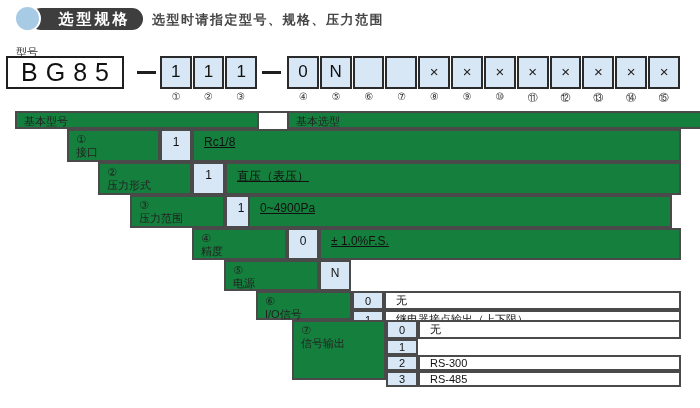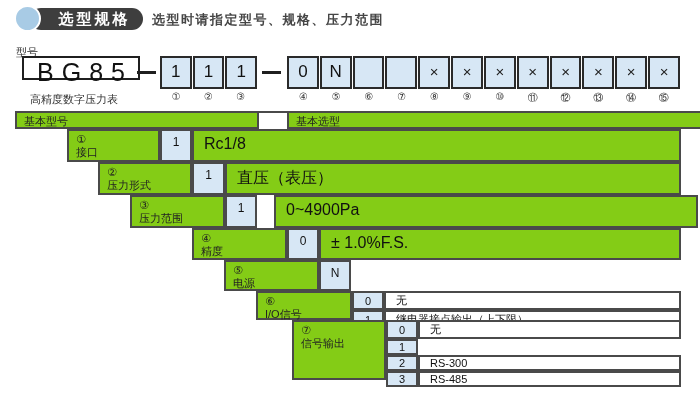--- a/index.html
+++ b/index.html
@@ -12,39 +12,39 @@
                   border-radius:50%; background:#a8cbe5; border:2px solid #ffffff; z-index:2; }
   .badge-pill { position:absolute; left:30px; top:8px; width:113px; height:22px;
                 background:#3e3e3e; border-radius:11px; color:#fff; z-index:1;
                 font-size:15px; font-weight:bold; letter-spacing:3px;
                 text-align:center; line-height:22px; padding-left:16px; }
   .subtitle { position:absolute; left:152px; top:11px; font-size:13px; font-weight:bold;
               color:#454545; letter-spacing:1.5px; }
 
   
   .model-label { position:absolute; left:16px; top:45px; font-size:11px; color:#2b2b2b; }
-  .base-box { position:absolute; left:22px; top:56px; width:118px; height:24px;
+  .base-box { position:absolute; left:6px; top:56px; width:118px; height:33px;
               border:2px solid #1f1f1f; background:#fff; text-align:center;
               font-size:25px; letter-spacing:8px; padding-left:8px; line-height:28px; color:#111; }
   .dash { position:absolute; top:71px; width:19px; height:3px; background:#1f1f1f; }
   .cellgrp { position:absolute; top:56px; height:33px; display:flex; gap:1px; }
   .cell { flex:1; border:2px solid #2a2a2a; background:#d7e7f5; text-align:center;
           font-size:17px; line-height:28px; color:#111; }
   .cell.x { font-size:15px; color:#222; }
   .numgrp { position:absolute; top:91px; display:flex; }
   .numgrp span { flex:1; text-align:center; font-size:10px; color:#333; }
   .base-name { position:absolute; left:30px; top:92px; font-size:11px; color:#333; }
 
   
-  .tbox { position:absolute; border:2px solid #4a4a4a; background:#84cc16; }
+  .tbox { position:absolute; border:2px solid #4a4a4a; background:#15803d; }
   .tbox.blue { background:#d7e7f5; }
   .hdr-text { font-size:11px; padding:2px 0 0 7px; line-height:13px; color:#222; }
   .label-box { font-size:11px; line-height:13px; color:#222; padding:2px 0 0 7px; }
   .code-cell { text-align:center; font-size:12px; padding-top:4px; color:#111; }
-  .value-box { font-size:16px; padding:4px 16px 0 10px; color:#111; }
+  .value-box { font-size:12px; padding:4px 16px 0 10px; color:#111;text-decoration:underline; }
   .connector { position:absolute; background:#4a4a4a; }
 
   .optgrp { position:absolute; display:flex; flex-direction:column; }
   .opt-row { flex:1; display:flex; }
   .opt-code { width:32px; border:2px solid #4a4a4a; background:#d7e7f5;
               display:flex; align-items:center; justify-content:center; font-size:11px; color:#111; }
   .opt-val { flex:1; border:2px solid #4a4a4a; background:#fff;
              display:flex; align-items:center; padding-left:10px; font-size:11px; color:#111; }
 </style>
 </head>
@@ -81,21 +81,20 @@
     <div class="cell x">×</div>
     <div class="cell x">×</div>
     <div class="cell x">×</div>
     <div class="cell x">×</div>
     <div class="cell x">×</div>
     <div class="cell x">×</div>
     <div class="cell x">×</div>
     <div class="cell x">×</div>
   </div>
 
-  <div class="base-name">高精度数字压力表</div>
 
   <div class="numgrp" style="left:160px; width:97px;">
     <span>①</span>
     <span>②</span>
     <span>③</span>
   </div>
   <div class="numgrp" style="left:287px; width:393px;">
     <span>④</span>
     <span>⑤</span>
     <span>⑥</span>
@@ -126,21 +125,21 @@
     <div>压力形式</div>
   </div>
   <div class="tbox blue code-cell" style="left:192px; top:162px; width:33px; height:33px;">1</div>
   <div class="tbox value-box" style="left:225px; top:162px; width:456px; height:33px;">直压（表压）</div>
 
   <div class="tbox label-box" style="left:130px; top:195px; width:95px; height:33px;">
     <div>③</div>
     <div>压力范围</div>
   </div>
   <div class="tbox blue code-cell" style="left:225px; top:195px; width:32px; height:33px;">1</div>
-  <div class="tbox value-box" style="left:274px; top:195px; width:424px; height:33px;">0~4900Pa</div>
+  <div class="tbox value-box" style="left:248px; top:195px; width:424px; height:33px;">0~4900Pa</div>
 
   <div class="tbox label-box" style="left:192px; top:228px; width:95px; height:32px;">
     <div>④</div>
     <div>精度</div>
   </div>
   <div class="tbox blue code-cell" style="left:287px; top:228px; width:32px; height:32px;">0</div>
   <div class="tbox value-box" style="left:319px; top:228px; width:362px; height:32px;">± 1.0%F.S.</div>
 
   <div class="tbox label-box" style="left:224px; top:260px; width:95px; height:31px;">
     <div>⑤</div>

